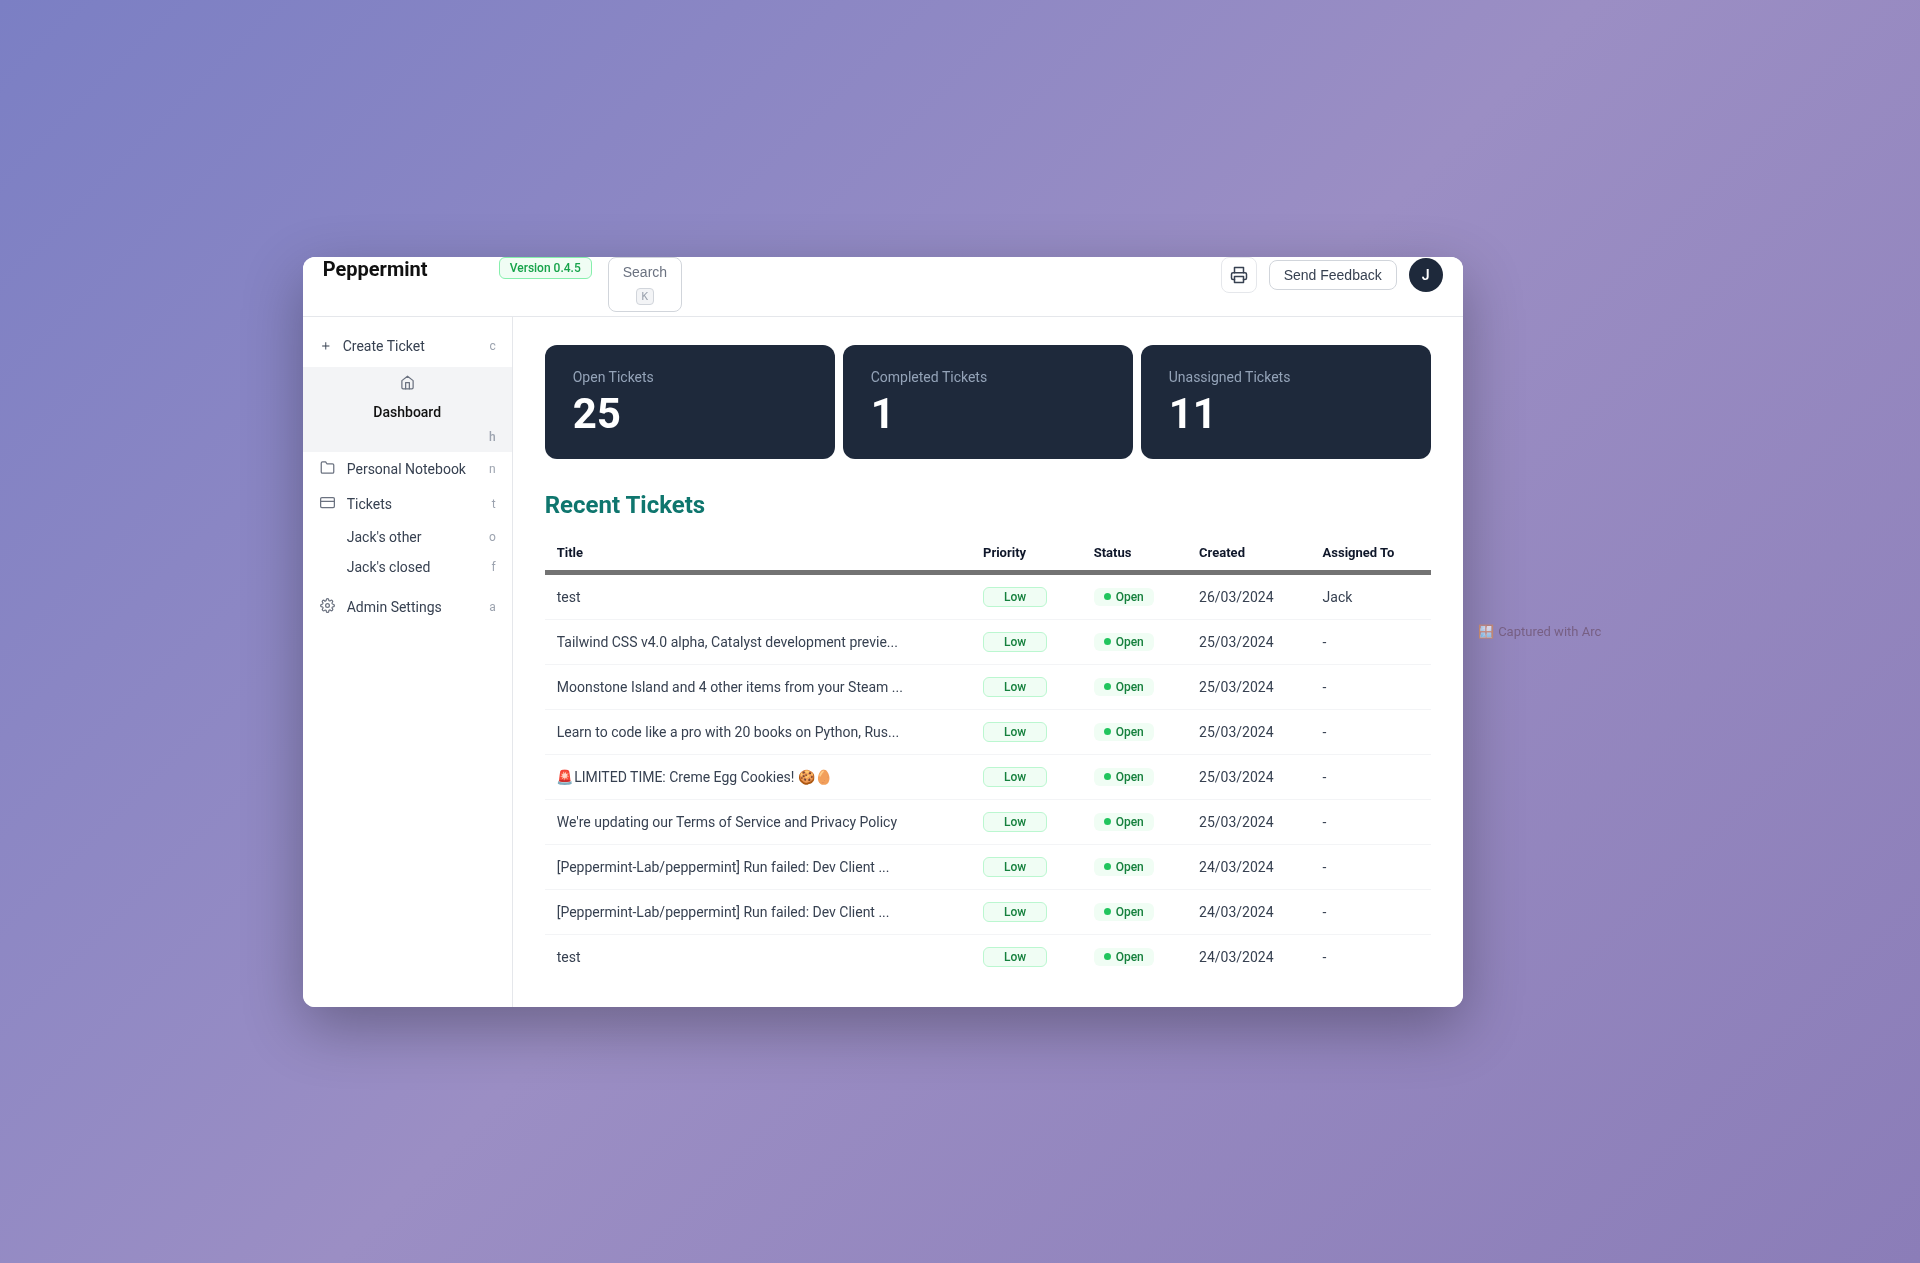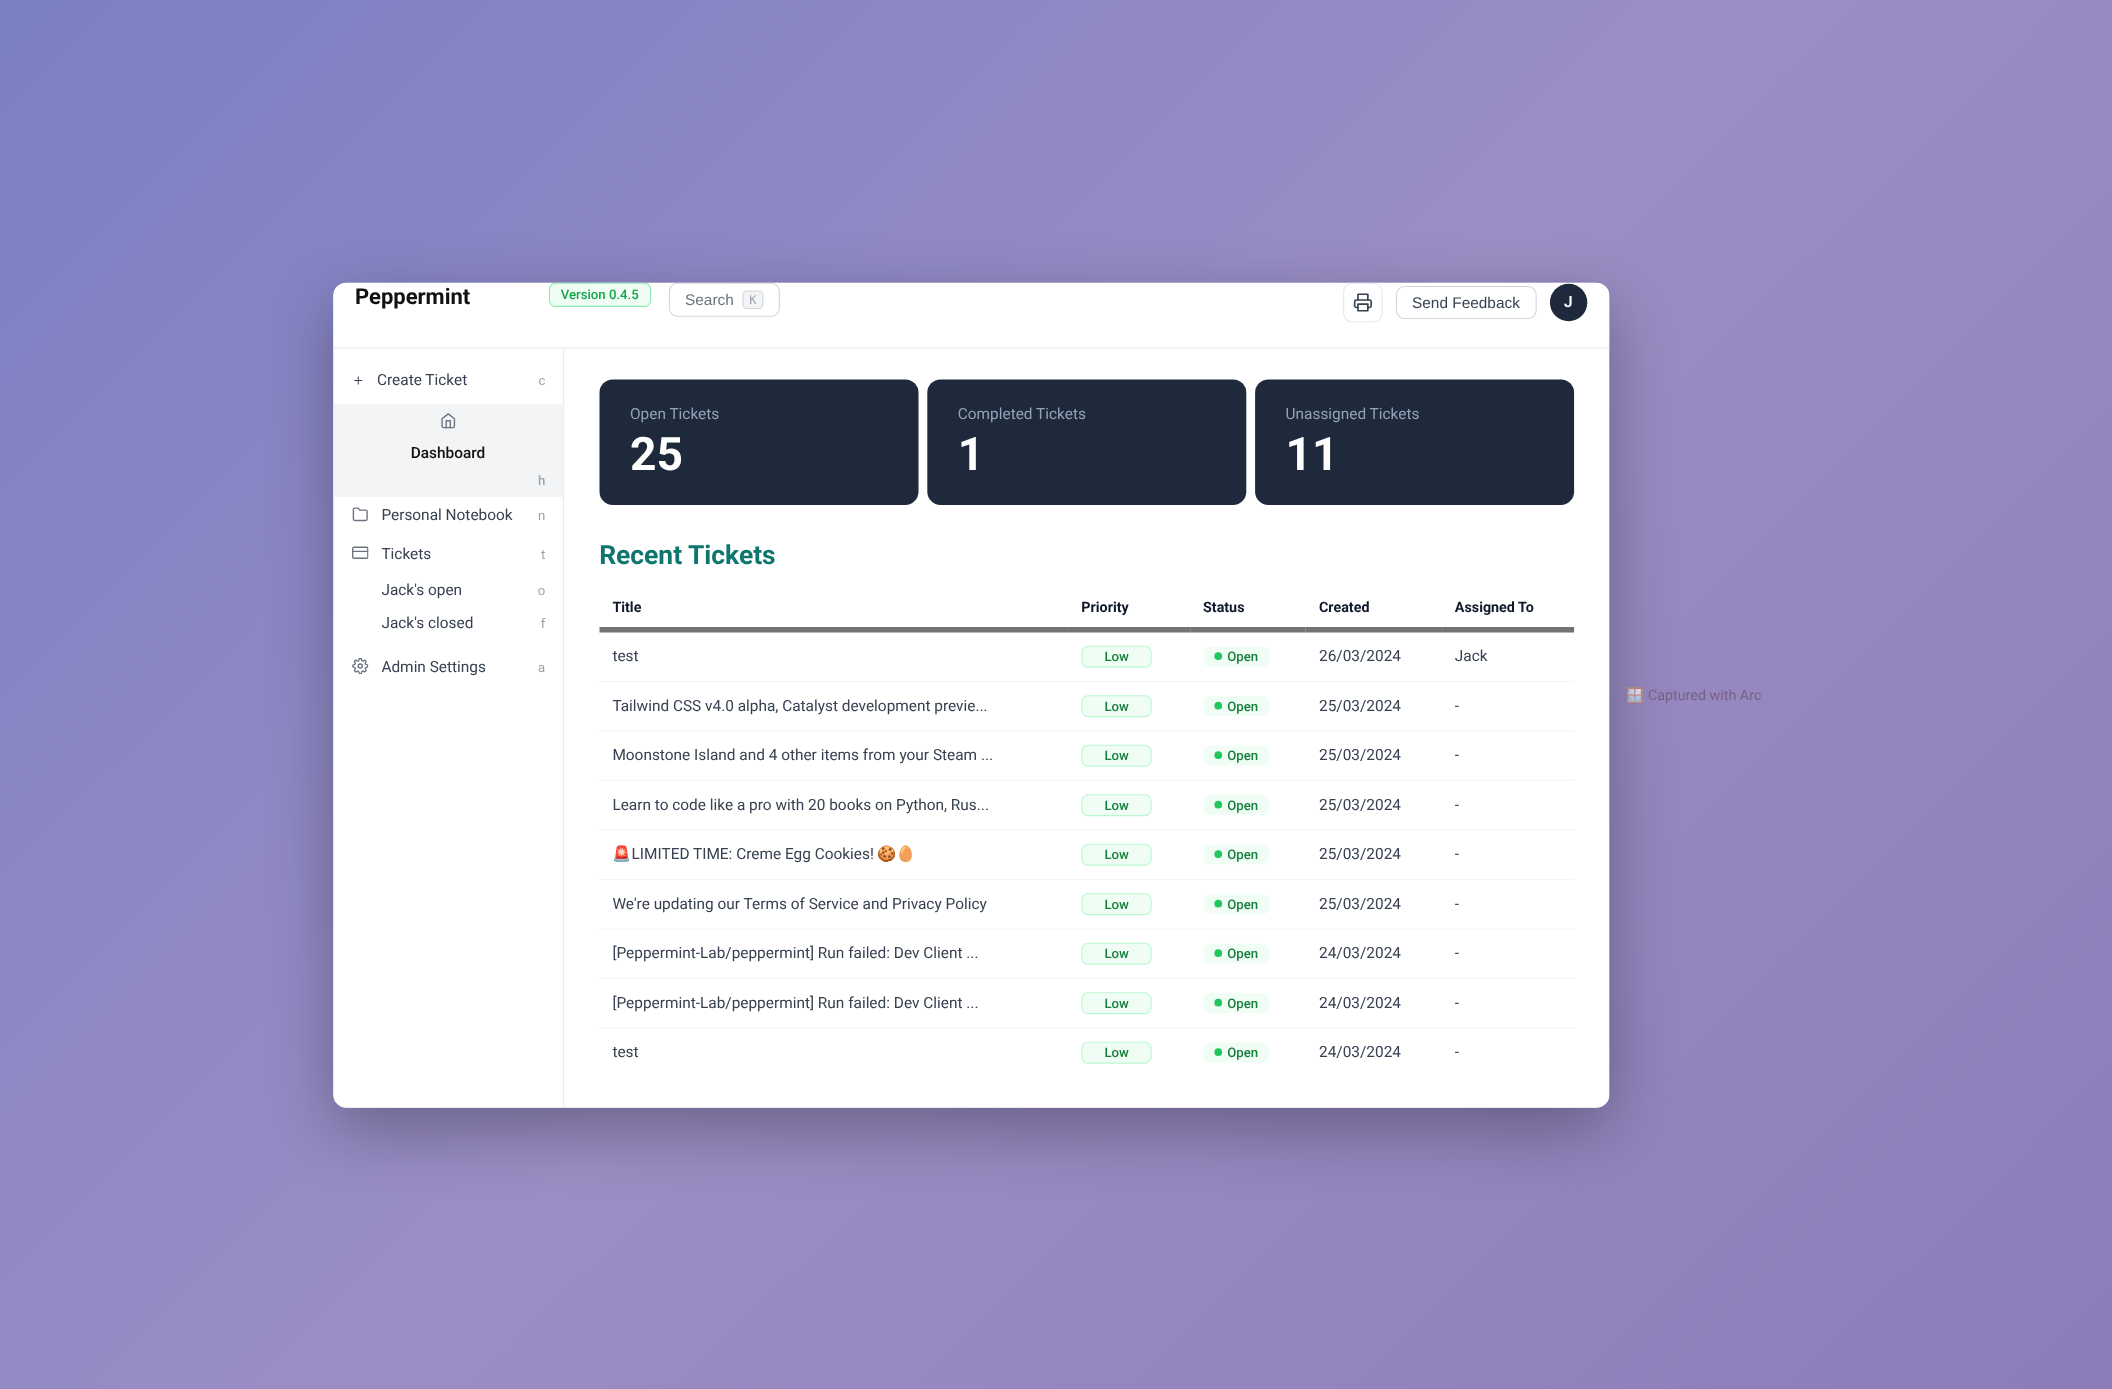--- a/index.html
+++ b/index.html
@@ -53,20 +53,21 @@
       align-items: center;
       gap: 8px;
       border: 1px solid #d1d5db;
       border-radius: 8px;
       padding: 6px 14px;
       font-size: 14px;
       color: #6b7280;
       cursor: pointer;
       background: #fff;
       margin-left: 16px;
+      flex-direction: column;
     }
     .search-btn kbd {
       background: #f3f4f6;
       border: 1px solid #d1d5db;
       border-radius: 4px;
       padding: 1px 5px;
       font-size: 11px;
       color: #9ca3af;
     }
     .header-right {
@@ -335,21 +336,21 @@
           <svg width="15" height="15" viewBox="0 0 24 24" fill="none" stroke="currentColor" stroke-width="2" stroke-linecap="round" stroke-linejoin="round">
               <rect x="1" y="4" width="22" height="16" rx="2" ry="2"></rect>
               <line x1="1" y1="10" x2="23" y2="10"></line>
             </svg>
         </span>
         <span>Tickets</span>
         <span class="shortcut">t</span>
       </div>
 
       <div class="sidebar-sub-item">
-        <span>Jack's open</span>
+        <span>Jack's other</span>
         <span class="shortcut">o</span>
       </div>
 
       <div class="sidebar-sub-item">
         <span>Jack's closed</span>
         <span class="shortcut">f</span>
       </div>
 
       <div class="sidebar-item" style="margin-top: 8px;">
         <span class="icon">

